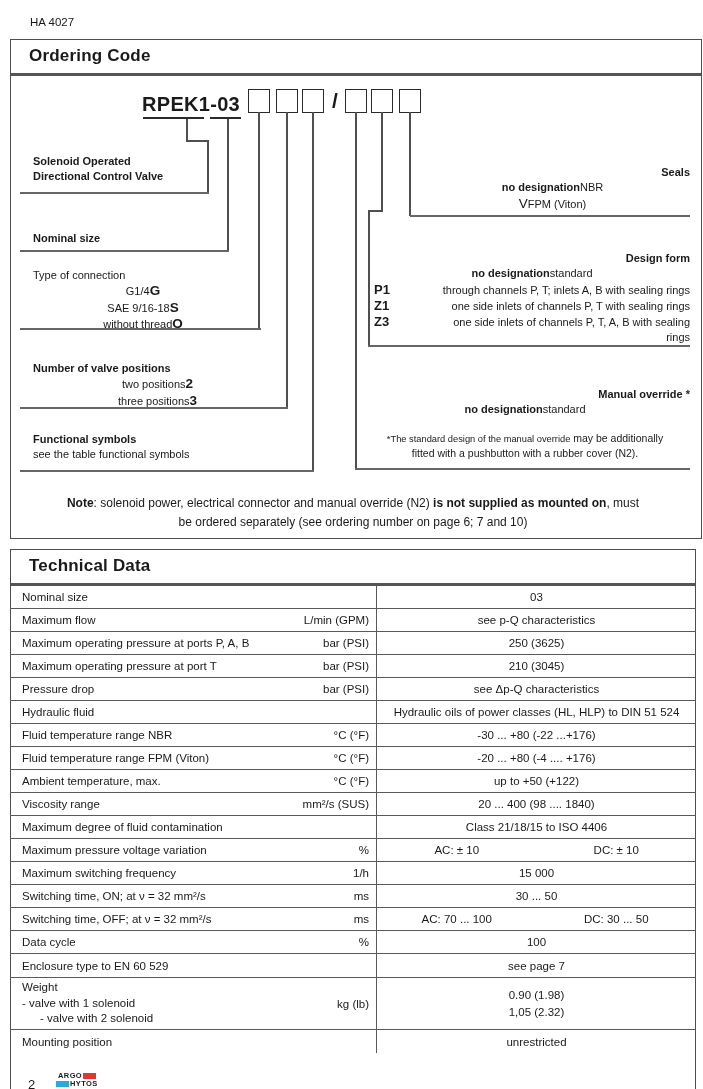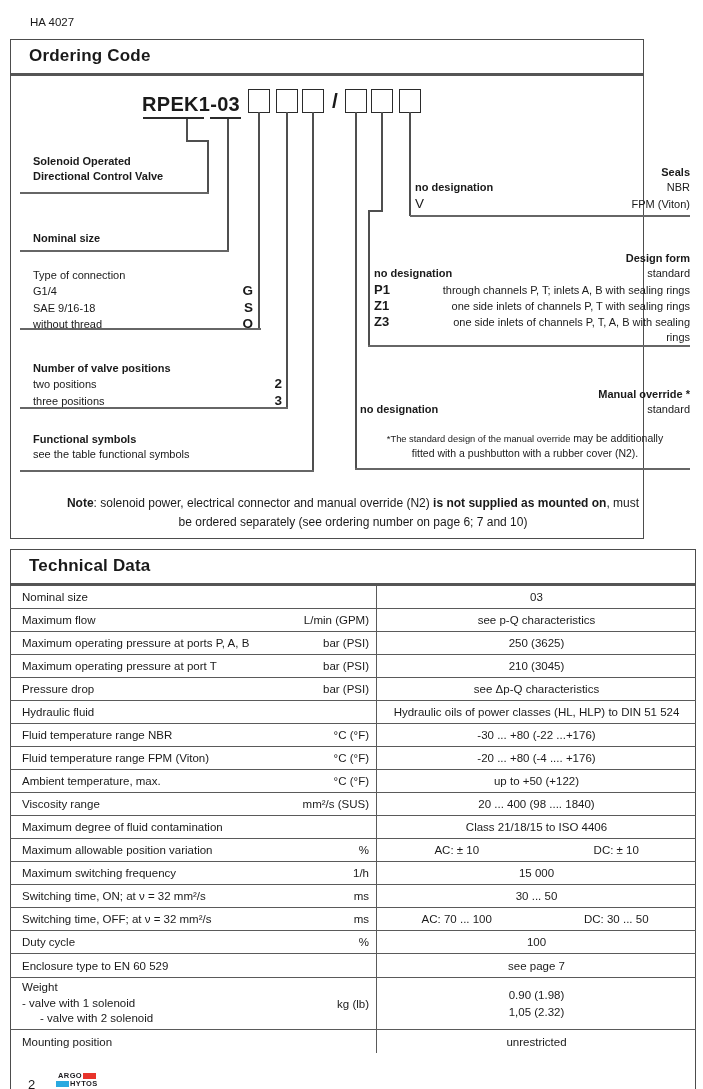--- a/index.html
+++ b/index.html
@@ -13,21 +13,21 @@
   .hline{position:absolute;left:0;right:0;height:2.5px;background:#555;}
   
   .model{position:absolute;font-size:20px;font-weight:bold;letter-spacing:.3px;}
   .slash{position:absolute;font-size:21px;font-weight:bold;}
   .cbox{position:absolute;width:22px;height:24px;border:1.5px solid #2b2b2b;box-sizing:border-box;background:#fff;}
   .ln{position:absolute;background:#4f4f4f;}
   .rule{position:absolute;height:2px;background:#666;}
   .useg{position:absolute;height:2px;background:#2b2b2b;}
   
   .grp{position:absolute;font-size:11px;line-height:15.3px;}
-  .orow{display:flex;justify-content:space-between;align-items:baseline;}
+  .orow{display:flex;justify-content:center;align-items:baseline;}
   .code13{font-weight:bold;font-size:13.5px;}
   .plain13{font-size:13.5px;}
   .drow{display:flex;align-items:baseline;}
   .drow .dl{flex:0 0 34px;font-weight:bold;font-size:13px;}
   .drow .dr{flex:1;text-align:right;}
   .r{text-align:right;}
   .fn{font-size:10.5px;line-height:14px;text-align:center;}
   .fn-small{font-size:9.3px;}
   .note{position:absolute;font-size:12px;line-height:18.5px;text-align:center;}
   
@@ -51,21 +51,21 @@
   .lred{display:inline-block;width:13px;height:6px;margin-left:1px;}
   .lcyan{display:inline-block;width:13px;height:6px;margin-right:1px;}
 </style>
 </head>
 <body>
 
 <div id="page">
 
   <div class="abs" style="left:30px;top:5px;font-size:11.5px;">HA 4027</div>
 
-  <div class="sec" style="left:10px;top:28px;width:634px;height:500px;">
+  <div class="sec" style="left:10px;top:28px;width:692px;height:500px;">
     <div class="sec-title">Ordering Code</div>
     <div class="hline" style="top:33px;"></div>
   </div>
 
   <div class="model" style="left:142px;top:82px;">RPEK1-03</div>
   <div class="useg" style="left:143px;top:106px;width:61px;"></div>
   <div class="useg" style="left:210px;top:106px;width:31px;"></div>
   <div class="cbox" style="left:248px;top:78px;"></div>
   <div class="cbox" style="left:276px;top:78px;"></div>
   <div class="cbox" style="left:302px;top:78px;"></div>
@@ -288,21 +288,21 @@
         <div class="cl">
           <div class="lbl">Maximum degree of fluid contamination</div>
           <div class="unit"></div>
         </div>
         <div class="cr">
           <div class="val">Class 21/18/15 to ISO 4406</div>
         </div>
       </div>
       <div class="trow">
         <div class="cl">
-          <div class="lbl">Maximum allowable position variation</div>
+          <div class="lbl">Maximum pressure voltage variation</div>
           <div class="unit">%</div>
         </div>
         <div class="cr split">
           <div class="half">AC: ± 10</div>
           <div class="half">DC: ± 10</div>
         </div>
       </div>
       <div class="trow">
         <div class="cl">
           <div class="lbl">Maximum switching frequency</div>
@@ -326,21 +326,21 @@
           <div class="lbl">Switching time, OFF; at ν = 32 mm²/s</div>
           <div class="unit">ms</div>
         </div>
         <div class="cr split">
           <div class="half">AC: 70 ... 100</div>
           <div class="half">DC: 30 ... 50</div>
         </div>
       </div>
       <div class="trow">
         <div class="cl">
-          <div class="lbl">Duty cycle</div>
+          <div class="lbl">Data cycle</div>
           <div class="unit">%</div>
         </div>
         <div class="cr">
           <div class="val">100</div>
         </div>
       </div>
       <div class="trow" style="height: 24px;">
         <div class="cl">
           <div class="lbl">Enclosure type to EN 60 529</div>
           <div class="unit"></div>

